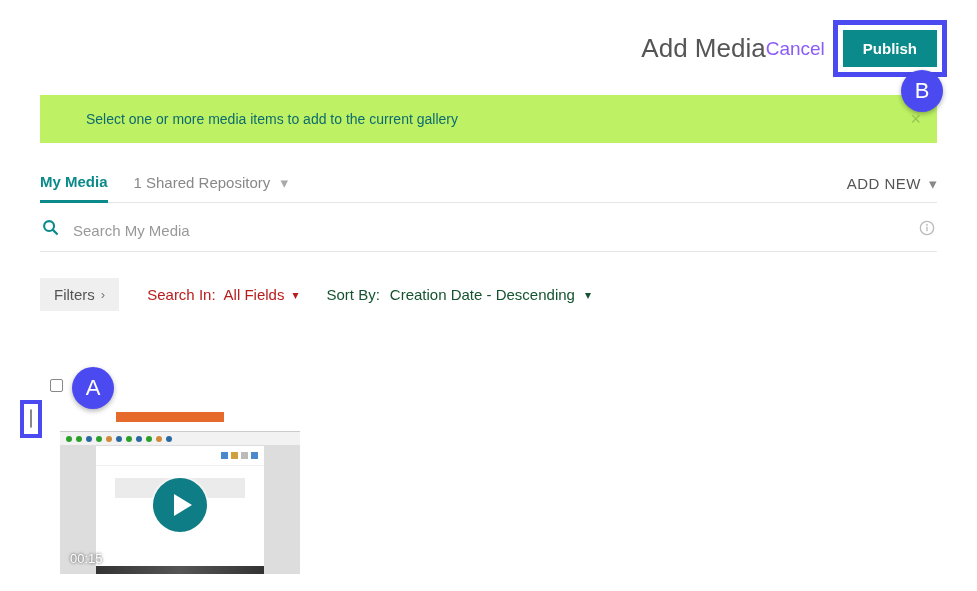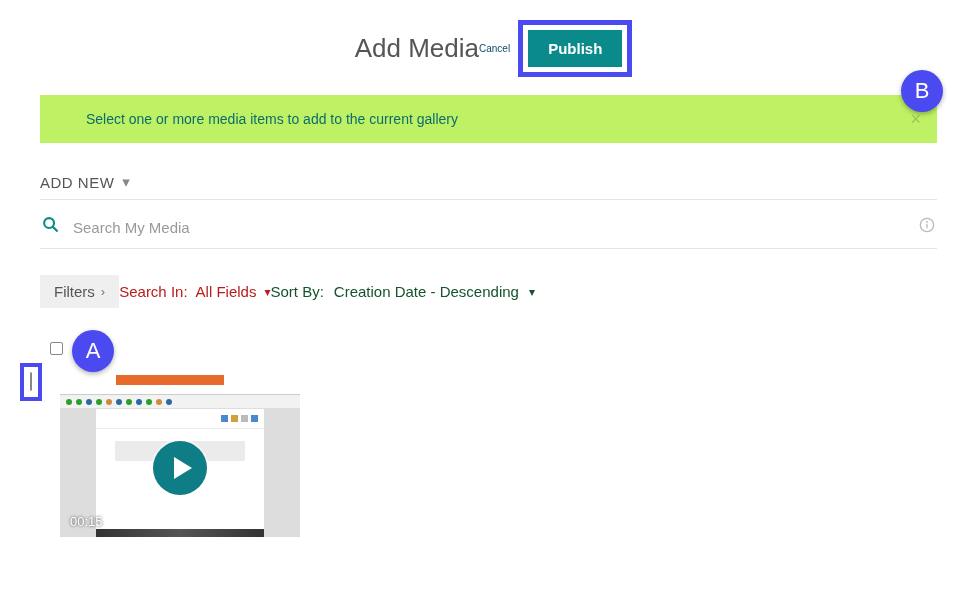--- a/index.html
+++ b/index.html
@@ -1,22 +1,22 @@
 <!DOCTYPE html>
 <html><head>
   <meta charset="utf-8">
   <style>
     * { margin: 0; padding: 0; box-sizing: border-box; }
     body { font-family: "Helvetica Neue", Arial, sans-serif; color: #333; background: #fff; width: 977px; }
     .page { padding: 30px 40px 40px; }
 
-    .header-row { display: flex; justify-content: center; align-items: center; margin-bottom: 28px; position: relative; }
+    .header-row { display: flex; justify-content: flex-end; align-items: center; margin-bottom: 28px; position: relative; }
     .page-title { font-size: 26px; font-weight: 500; color: #555; }
     .header-actions { display: flex; align-items: center; gap: 18px; }
-    .cancel-link { color: #0c4a6e; font-size: 10px; cursor: pointer; }
+    .cancel-link { color: #8b5cf6; font-size: 19px; cursor: pointer; }
     .publish-btn-wrap { position: relative; }
     .publish-btn { background: #0a8a8a; color: #fff; border: none; padding: 10px 20px; font-size: 15px; cursor: pointer; font-weight: 600; }
     .publish-frame { position: absolute; top: -10px; left: -10px; right: -10px; bottom: -10px; border: 5px solid #4a4af0; pointer-events: none; }
 
     .info-bar { background: #bef264; color: #0e6b6e; padding: 16px 46px; font-size: 14px; position: relative; margin-bottom: 30px; }
     .info-close { position: absolute; right: 16px; top: 50%; transform: translateY(-50%); color: rgba(0,0,0,0.2); font-size: 18px; cursor: pointer; }
 
     .tabs-row { display: flex; justify-content: space-between; align-items: center; border-bottom: 1px solid #e5e5e5; margin-bottom: 6px; }
     .tabs-left { display: flex; align-items: center; gap: 26px; }
     .tab { padding-bottom: 10px; color: #888; font-size: 15px; cursor: pointer; }
@@ -24,21 +24,21 @@
     .tab .chev { margin-left: 6px; color: #aaa; }
     .add-new { color: #555; font-size: 15px; letter-spacing: 0.5px; cursor: pointer; display: flex; align-items: center; gap: 8px; padding-bottom: 8px; }
     .add-new .chev { color: #888; }
 
     .search-row { display: flex; align-items: center; border-bottom: 1px solid #e5e5e5; padding: 10px 0; margin-bottom: 26px; }
     .search-icon { color: #0a8a8a; font-size: 17px; margin-right: 14px; margin-left: 2px; }
     .search-input { flex: 1; border: none; outline: none; font-size: 15px; color: #888; background: transparent; }
     .search-input::placeholder { color: #999; }
     .info-icon { color: #bbb; font-size: 16px; margin-right: 2px; }
 
-    .filter-row { display: flex; align-items: center; font-size: 15px; margin-bottom: 34px; }
+    .filter-row { display: flex; align-items: center; gap: 28px; font-size: 15px; margin-bottom: 68px; }
     .filters-btn { background: #efefef; color: #555; padding: 8px 14px; cursor: pointer; display: inline-flex; align-items: center; gap: 6px; }
     .filters-btn .chev-r { font-size: 13px; color: #777; }
     .filter-text { color: #b91c1c; display: inline-flex; align-items: center; gap: 8px; }
     .sort-text { color: #14532d; display: inline-flex; align-items: center; gap: 10px; }
     .chev-d { font-size: 12px; }
 
     .select-all-row { display: flex; align-items: center; margin-bottom: 14px; padding-left: 10px; position: relative; }
     .checkbox { width: 13px; height: 13px; border: 1px solid #888; border-radius: 2px; background: #fff; cursor: pointer; }
 
     .thumbs-area { display: flex; gap: 22px; }
@@ -80,20 +80,27 @@
     </div>
     <div class="badge badge-b">B</div>
   </div>
 
   <div class="info-bar">
     <span>Select one or more media items to add to the current gallery</span>
     <span class="info-close">×</span>
   </div>
 
   <div class="tabs-row">
+    <div class="tabs-left">
+      <div class="tab active">My Media</div>
+      <div class="tab">
+        <span>1 Shared Repository</span>
+        <span class="chev">▾</span>
+      </div>
+    </div>
     <div class="add-new">
       <span>ADD NEW</span>
       <span class="chev">▾</span>
     </div>
   </div>
 
   <div class="search-row">
     <span class="search-icon">
       <svg width="17" height="17" viewBox="0 0 24 24" fill="none" stroke="#0a8a8a" stroke-width="3">
           <circle cx="10" cy="10" r="7"></circle>

